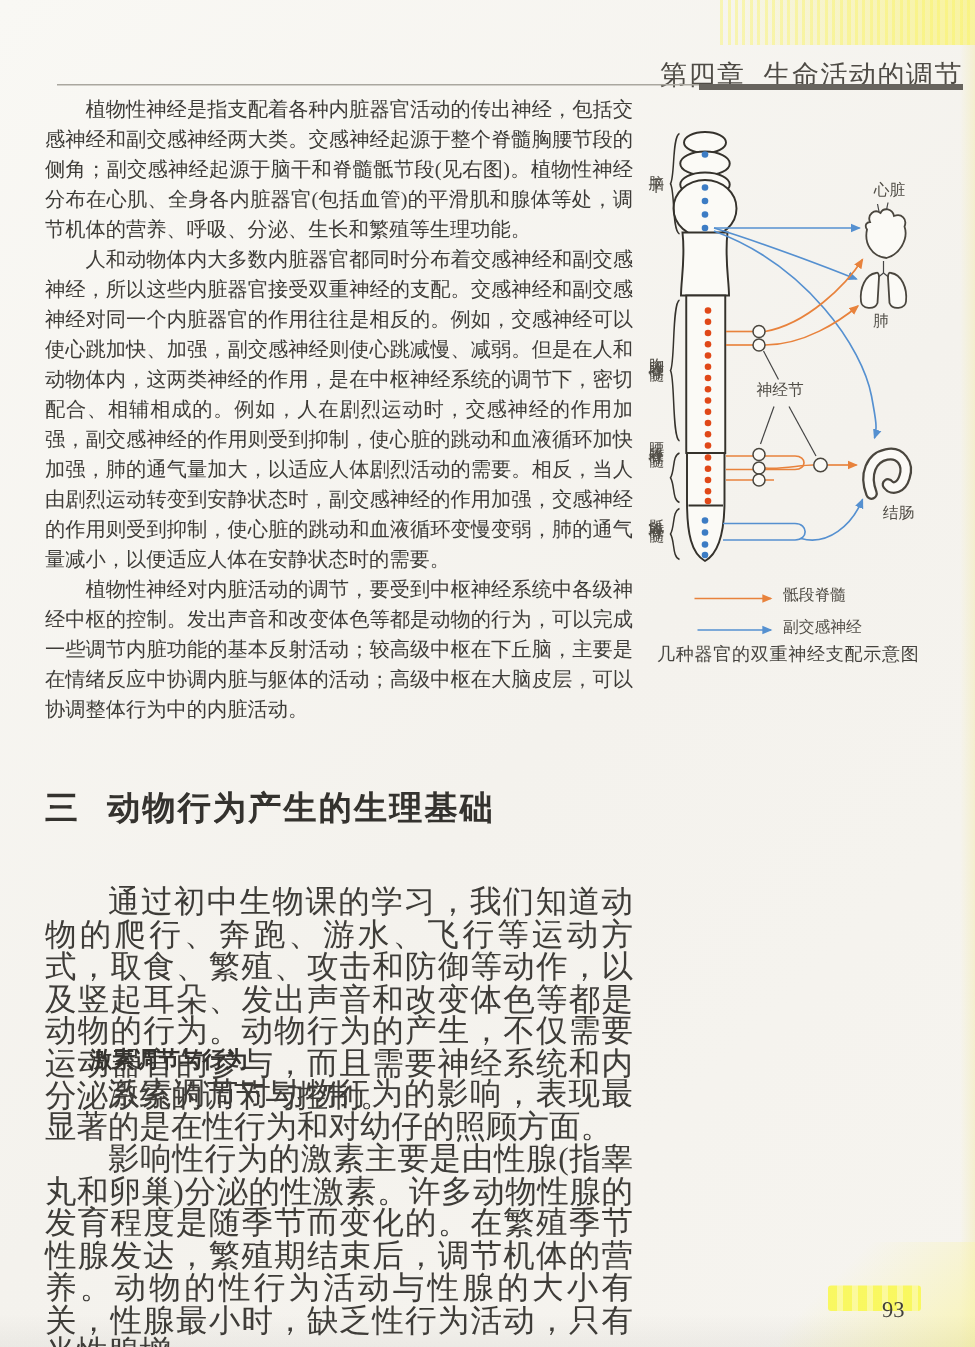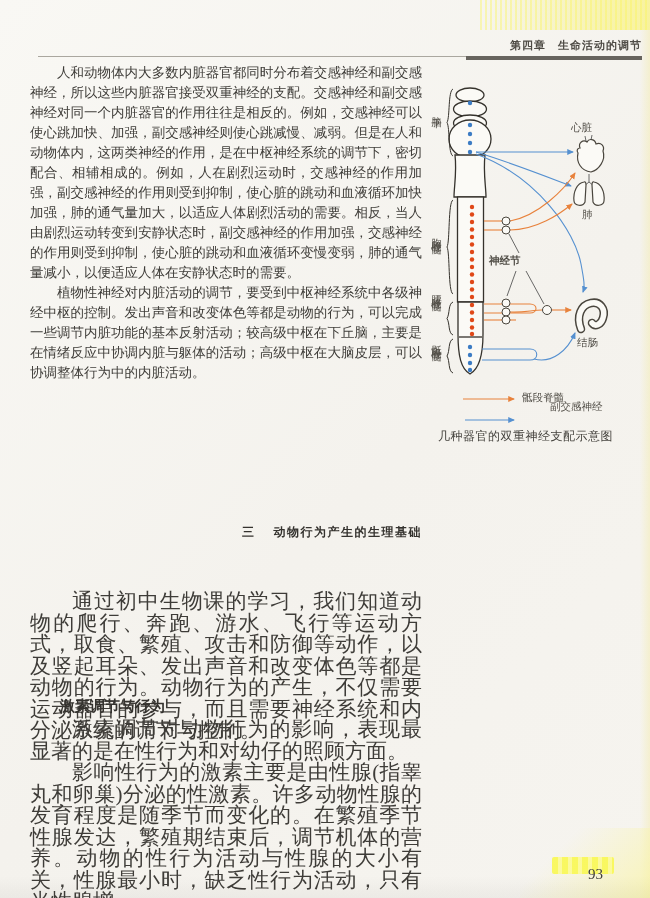--- a/index.html
+++ b/index.html
@@ -18,46 +18,46 @@
     background:
       repeating-linear-gradient(90deg, rgba(250,244,90,.40) 0 2px, rgba(250,244,90,0) 2px 5px),
       linear-gradient(90deg, rgba(250,246,170,0) 0%, rgba(249,243,140,.75) 85%);
   }
   .corner-br { position:absolute; right:0; bottom:0; width:130px; height:70px;
     background: linear-gradient(315deg, rgba(249,244,170,.8) 0%, rgba(249,244,170,0) 70%); }
   .bottom-shade { position:absolute; left:0; bottom:0; width:100%; height:22px;
     background: linear-gradient(0deg, rgba(60,60,55,.05), rgba(60,60,55,0)); }
 
   
-  .hdr { position:absolute; top:38px; right:8px; font-size:11px; font-weight:bold;
+  .hdr { position:absolute; top:38px; right:8px; font-size:18px; font-weight:normal;
     color:#4e4b45; letter-spacing:1px; }
   .hdr .gap { display:inline-block; width:12px; }
   .rule-thin { position:absolute; top:56px; left:38px; width:604px; height:1px; background:#aaa79f; }
   .rule-thick { position:absolute; top:56px; left:466px; width:176px; height:3.5px; background:#67645e; }
 
   
   .col { position:absolute; left:30px; width:392px; text-align:justify; }
   .blk1 { top:63px;  font-size:13.5px; line-height:20px; }
   .blk2 { top:577px; font-size:21px;   line-height:21.5px;margin-top:14px; }
   .blk3 { top:719px; font-size:21px;   line-height:21.5px; }
   .col p { margin:0; text-indent:2em; }
-  .sec-head { position:absolute; left:30px; top:524px; width:392px; text-align:right;
-    font-size:12px; font-weight:bold; color:#34322e;
+  .sec-head { position:absolute; left:30px; top:524px; width:392px; text-align:left;
+    font-size:22px; font-weight:bold; color:#34322e;
     font-family:Liberation Sans, sans-serif; letter-spacing:1.5px; }
   .sec-head .num { margin-right:18px; }
   .sub-head { position:absolute; left:30px; top:697px; width:392px; font-size:15px;
     font-weight:bold; color:#34322e; text-indent:2em;
     font-family:"Liberation Sans","DejaVu Sans",sans-serif; }
 
   
   .figure { position:absolute; left:430px; top:82px; width:220px; height:370px; }
   .figure svg { position:absolute; left:0; top:0; }
   .flabel { position:absolute; font-size:10.5px; line-height:12px; color:#504d46; white-space:nowrap; }
   .flabel.v { writing-mode:vertical-rl; text-orientation:upright; letter-spacing:2px; line-height:11px; }
-  .flabel.c { }
+  .flabel.c { text-align:center; }
   .fcap { position:absolute; left:8px; top:346px; font-size:12px; color:#45433e; letter-spacing:.5px;text-align:center; }
 
   .nerve-s { stroke: var(--sympathetic,#e8823c); fill:none; stroke-width:1.1; }
   .nerve-p { stroke: var(--parasympathetic,#5590d0); fill:none; stroke-width:1.1; }
   #ar-s path { fill: var(--sympathetic,#e8823c); }
   #ar-p path { fill: var(--parasympathetic,#5590d0); }
   .dot-s { fill: var(--sympathetic_dot,#e04818); }
   .dot-p { fill: var(--parasympathetic_dot,#3c7cc4); }
   .organ { fill:#fbfaf6; stroke:#4a463e; stroke-width:1.2; }
   .cord  { fill:#fbfaf6; stroke:#35322c; stroke-width:1.3; }
@@ -81,20 +81,21 @@
   <div class="corner-br"></div>
   <div class="bottom-shade"></div>
 
   <div class="hdr">
     <span>第四章</span><span class="gap"></span><span>生命活动的调节</span>
   </div>
   <div class="rule-thin"></div>
   <div class="rule-thick"></div>
 
   <div class="col blk1">
+    <p>植物性神经是指支配着各种内脏器官活动的传出神经，包括交感神经和副交感神经两大类。交感神经起源于整个脊髓胸腰节段的侧角；副交感神经起源于脑干和脊髓骶节段(见右图)。植物性神经分布在心肌、全身各内脏器官(包括血管)的平滑肌和腺体等处，调节机体的营养、呼吸、分泌、生长和繁殖等生理功能。</p>
     <p>人和动物体内大多数内脏器官都同时分布着交感神经和副交感神经，所以这些内脏器官接受双重神经的支配。交感神经和副交感神经对同一个内脏器官的作用往往是相反的。例如，交感神经可以使心跳加快、加强，副交感神经则使心跳减慢、减弱。但是在人和动物体内，这两类神经的作用，是在中枢神经系统的调节下，密切配合、相辅相成的。例如，人在剧烈运动时，交感神经的作用加强，副交感神经的作用则受到抑制，使心脏的跳动和血液循环加快加强，肺的通气量加大，以适应人体剧烈活动的需要。相反，当人由剧烈运动转变到安静状态时，副交感神经的作用加强，交感神经的作用则受到抑制，使心脏的跳动和血液循环变慢变弱，肺的通气量减小，以便适应人体在安静状态时的需要。</p>
     <p>植物性神经对内脏活动的调节，要受到中枢神经系统中各级神经中枢的控制。发出声音和改变体色等都是动物的行为，可以完成一些调节内脏功能的基本反射活动；较高级中枢在下丘脑，主要是在情绪反应中协调内脏与躯体的活动；高级中枢在大脑皮层，可以协调整体行为中的内脏活动。</p>
   </div>
 
   <div class="sec-head">
     <span class="num">三</span><span>动物行为产生的生理基础</span>
   </div>
 
   <div class="col blk2">
     <p>通过初中生物课的学习，我们知道动物的爬行、奔跑、游水、飞行等运动方式，取食、繁殖、攻击和防御等动作，以及竖起耳朵、发出声音和改变体色等都是动物的行为。动物行为的产生，不仅需要运动器官的参与，而且需要神经系统和内分泌系统的调节与控制。</p>
@@ -219,23 +220,23 @@
       <path class="nerve-s" d="M 33,317 H 84" marker-end="url(#ar-s)"></path>
       <path class="nerve-p" d="M 35,338 H 84" marker-end="url(#ar-p)"></path>
     </svg>
 
     <div class="flabel v" style="left:1px; top:26px;">脑干</div>
     <div class="flabel v" style="left:1px; top:148px;">胸段脊髓</div>
     <div class="flabel v" style="left:1px; top:205px;">腰段脊髓</div>
     <div class="flabel v" style="left:1px; top:255px;">骶段脊髓</div>
     <div class="flabel c" style="left:141px; top:40px; width:44px;">心脏</div>
     <div class="flabel" style="left:152px; top:127px;">肺</div>
-    <div class="flabel c" style="left:59px; top:173px; width:62px;font-weight:bold;">神经节</div>
+    <div class="flabel c" style="left:59px; top:173px; width:62px;">神经节</div>
     <div class="flabel c" style="left:147px; top:255px; width:44px;">结肠</div>
     <div class="flabel" style="left:92px; top:310px;">骶段脊髓</div>
-    <div class="flabel" style="left:92px; top:319px;margin-left:28px;">副交感神经</div>
+    <div class="flabel" style="left:92px; top:331px;">副交感神经</div>
     <div class="fcap">几种器官的双重神经支配示意图</div>
   </div>
 
   <div class="pn-mark"></div>
   <div class="pn">93</div>
 
 </div>
 
 </body></html>

